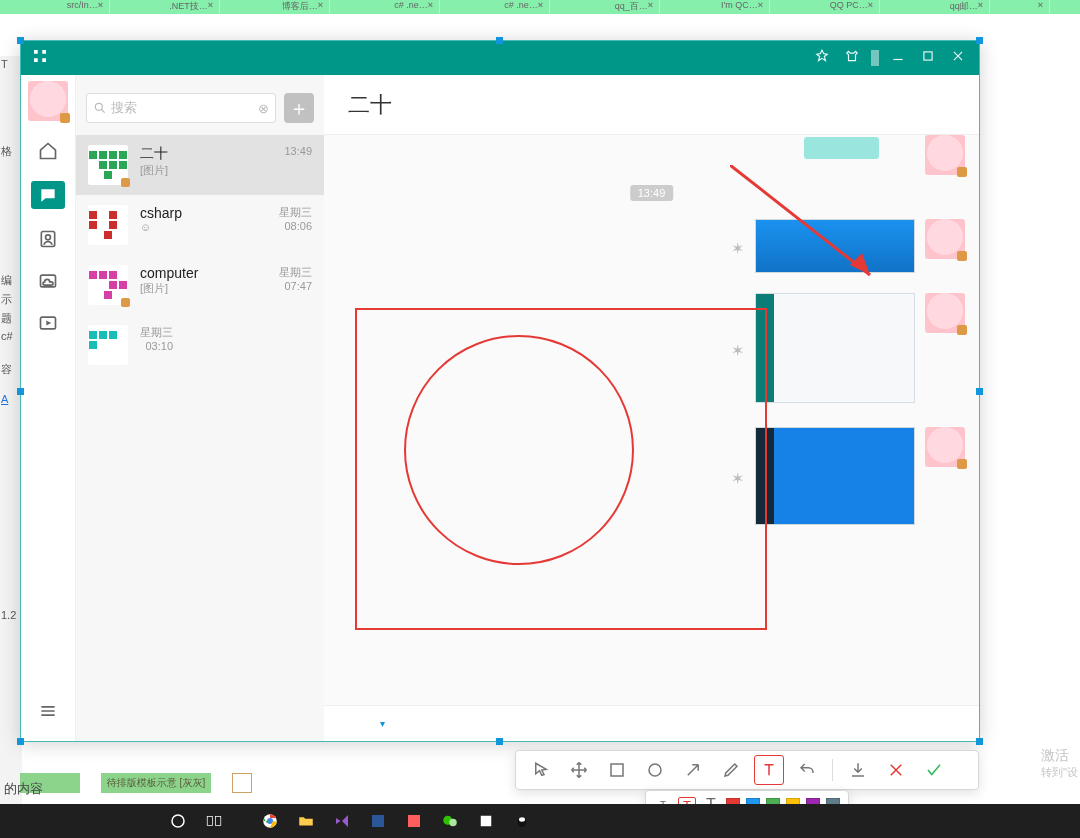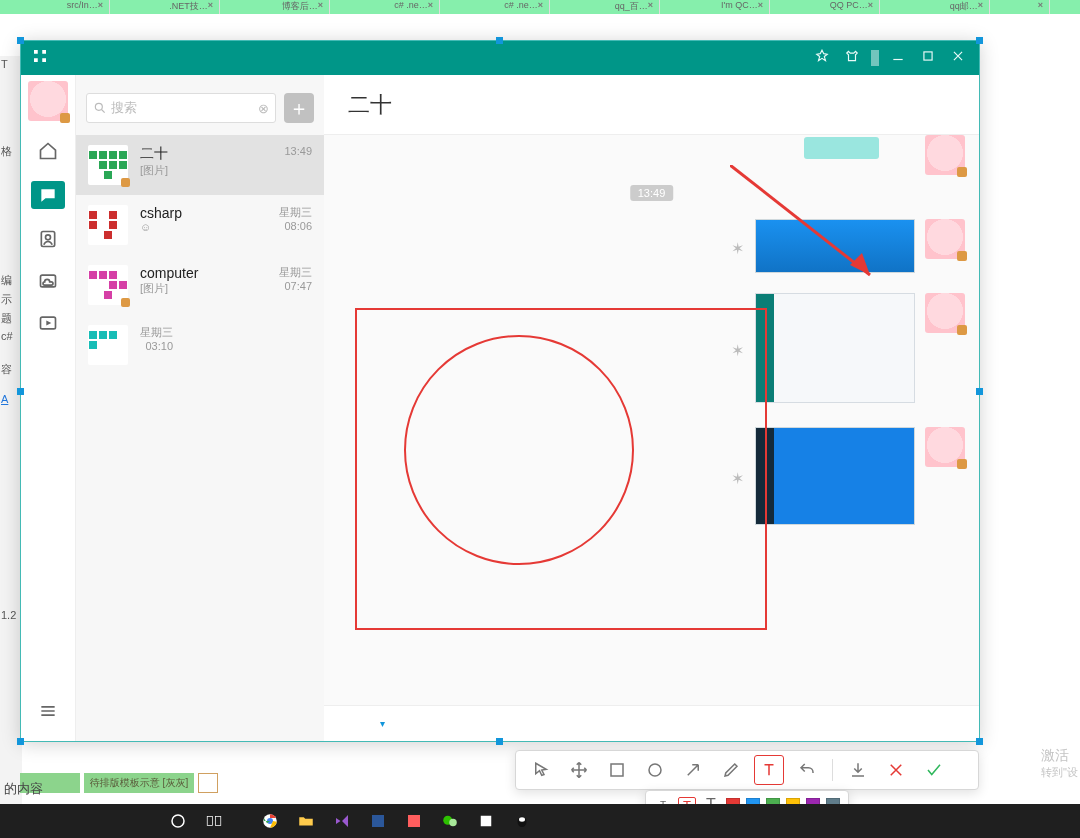--- a/index.html
+++ b/index.html
@@ -250,21 +250,21 @@
     background: #1f1f1f; display: flex; align-items: center;
   }
   .taskbar .seg { width: 36px; height: 34px; display:flex; align-items:center; justify-content:center; }
   .taskbar .seg svg { width: 18px; height:18px; }
   .taskbar-left-text {
     position: absolute; left: 0; bottom: 34px; height: 30px;
     display: flex; align-items: center; font-size:13px; color:#444; padding-left:4px;
   }
   .bg-row {
     position: absolute; left: 20px; bottom: 45px;
-    display:flex; gap:4px; align-items:center;
+    display:flex; gap:21px; align-items:center;
   }
   .bg-row .g1 { width: 60px; height: 20px; background:#8cd48c; }
   .bg-row .g2 { width: 110px; height: 20px; background:#8cd48c; display:flex; align-items:center; justify-content:center; font-size:10px; color:#5a5a3a; }
   .bg-row .gbox { width: 20px; height:20px; border:1px solid #d0a060; }
 
 </style>
 </head>
 <body>
 
 <div class="browser-tabs">

